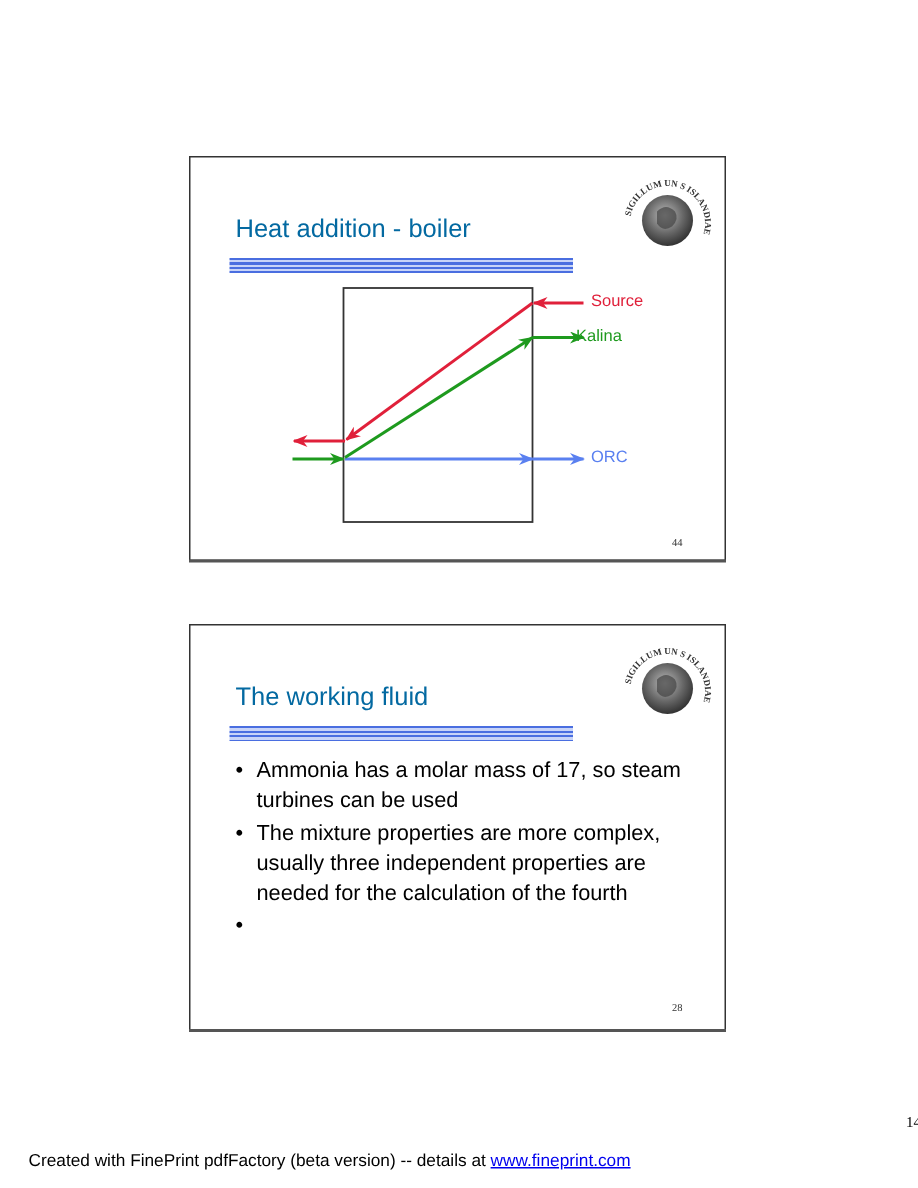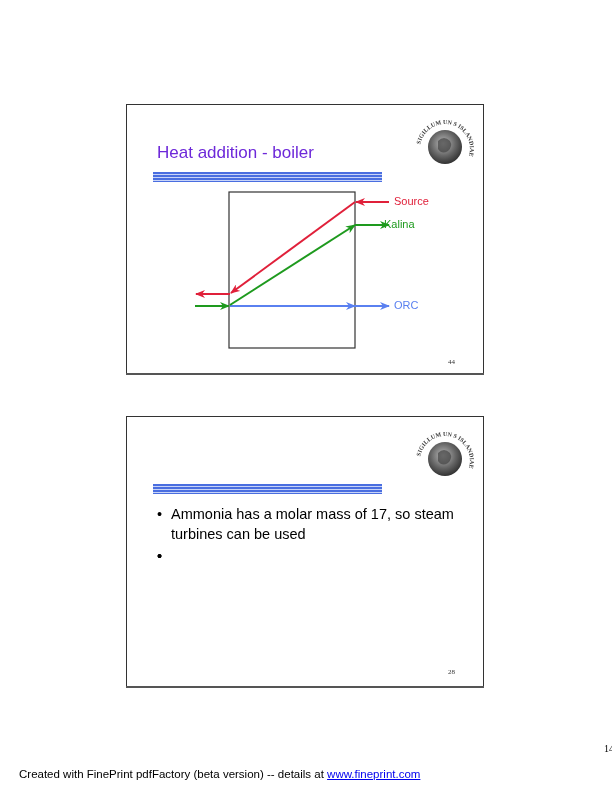--- a/index.html
+++ b/index.html
@@ -10,21 +10,21 @@
     .slide {
       position: absolute; left: 126px; width: 358px;
       border: 1px solid #333; background: #fff; box-sizing: border-box;
     }
     .slide::after {
       content: ""; position: absolute; left: -1px; right: -1px; bottom: -2px; height: 2px; background: #555;
     }
     #slide27 { top: 104px; height: 270px; }
     #slide28 { top: 416px; height: 271px; }
     .title {
-      position: absolute; left: 30px; top: 38px; font-size: 17px; color: #6d28d9; white-space: nowrap;
+      position: absolute; left: 30px; top: 38px; font-size: 17px; color: #0369a1; white-space: nowrap;
     }
     .rule {
       position: absolute; left: 26px; top: 67px; width: 229px; height: 10px;
       background: repeating-linear-gradient(to bottom, #4a6ee0 0px, #4a6ee0 1.5px, #c8d4f8 1.5px, #c8d4f8 3px);
     }
     .seal {
       position: absolute; left: 283px; top: 14px; width: 70px; height: 60px;
     }
     .slide-num {
       position: absolute; right: 28px; font-family: "Liberation Serif", serif; font-size: 7px; color: #333;
@@ -97,20 +97,21 @@
     <line x1="103" y1="189" x2="69" y2="189" stroke="#e0203a" stroke-width="2" marker-end="url(#arR)"></line>
   </svg>
   <div class="diag-label" style="left:267px; top:90px; color:#e0203a;">Source</div>
   <div class="diag-label" style="left:257px; top:113px; color:#1e9a1e;">Kalina</div>
   <div class="diag-label" style="left:267px; top:194px; color:#5a80f0;">ORC</div>
 
   <div class="slide-num">44</div>
 </div>
 
 <div class="slide" id="slide28">
+  <div class="title">The working fluid</div>
   <div class="rule"></div>
   <svg class="seal" viewBox="0 0 70 60">
     <defs>
       <radialGradient id="coin2" cx="45%" cy="40%" r="60%">
         <stop offset="0%" stop-color="#bbb"></stop>
         <stop offset="60%" stop-color="#666"></stop>
         <stop offset="100%" stop-color="#333"></stop>
       </radialGradient>
       <path id="arc2" d="M 10 30 A 25 25 0 1 1 60 30 A 25 25 0 1 1 10 30"></path>
     </defs>
@@ -121,20 +122,21 @@
     </text>
   </svg>
 
   <ul class="bullets">
     <li>
       <span class="dot">•</span>
       <span>Ammonia has a molar mass of 17, so steam turbines can be used</span>
     </li>
     <li>
       <span class="dot">•</span>
+      <span>The mixture properties are more complex, usually three independent properties are needed for the calculation of the fourth</span>
     </li>
     <li>
       <span class="dot">•</span>
     </li>
   </ul>
 
   <div class="slide-num">28</div>
 </div>
 
 <div class="page-num">14</div>

